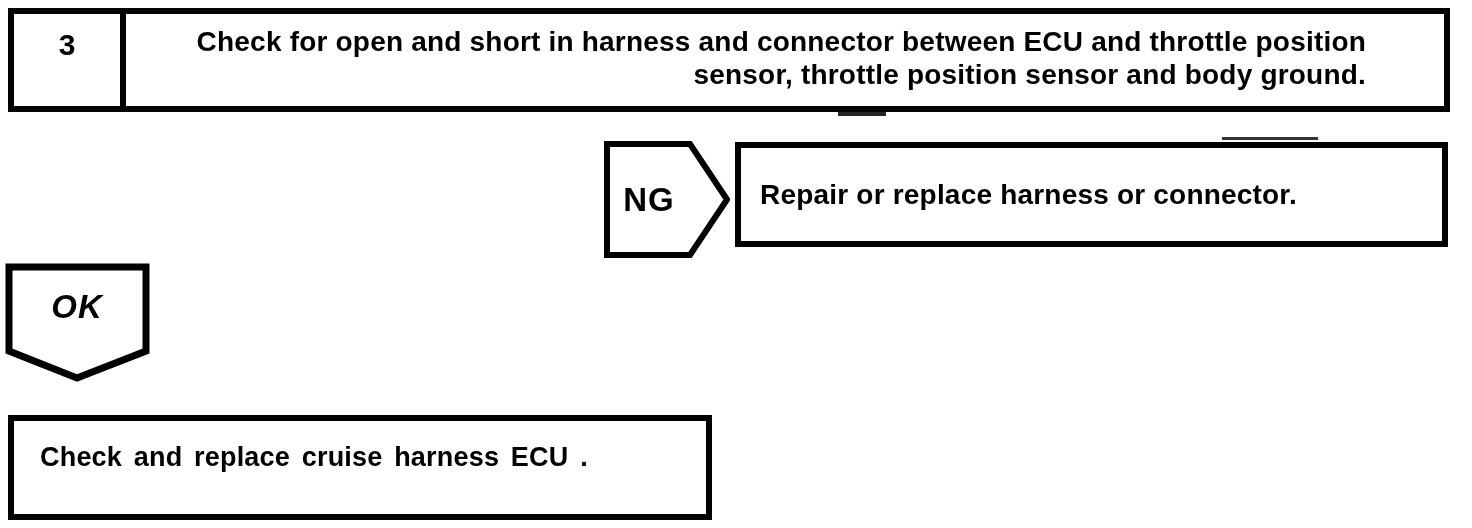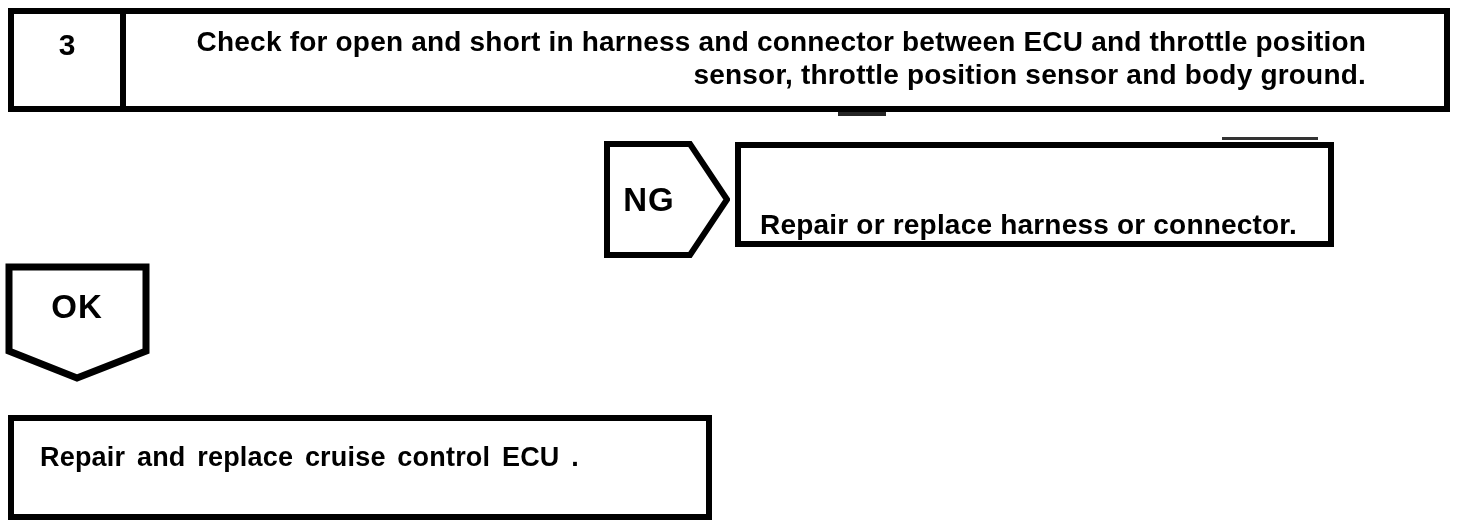--- a/index.html
+++ b/index.html
@@ -49,35 +49,35 @@
   .connector-label {
     position: absolute;
     font-size: 33px;
     letter-spacing: 1px;
   }
   .ng-connector { left: 604px; top: 141px; width: 126px; height: 117px; }
   .ng-connector .connector-label { left: 0; top: 0; width: 90px; height: 117px;
     display: flex; align-items: center; justify-content: center; }
   .ok-connector { left: 5px; top: 263px; width: 148px; height: 120px; }
   .ok-connector .connector-label { left: 0; top: 0; width: 144px; height: 88px;
-    display: flex; align-items: center; justify-content: center; }
+    display: flex; align-items: center; justify-content: center; font-style: italic; }
 
   
   .action-box {
     position: absolute;
     border: 6px solid #000000;
     background: #ffffff;
     font-size: 28px;
     letter-spacing: 0.2px;
   }
   .ng-action-box {
     left: 735px; top: 142px;
-    width: 599px; height: 105px;
+    width: 713px; height: 105px;
     display: flex;
-    align-items: flex-end;
+    align-items: center;
     padding-left: 19px;
   }
   .ok-action-box {
     left: 8px; top: 415px;
     width: 704px; height: 105px;
     padding: 21px 0 0 26px;
     font-size: 27px;
     word-spacing: 4px;
   }
 
@@ -109,20 +109,20 @@
   </div>
 
   <div class="connector ok-connector">
     <svg width="148" height="120" viewBox="0 0 148 120">
       <polygon points="4,4 141,4 141,88 72,115 4,88" fill="#ffffff" stroke="#000000" stroke-width="7" stroke-linejoin="miter"></polygon>
     </svg>
     <div class="connector-label">OK</div>
   </div>
 
   <div class="action-box ok-action-box">
-    <span>Repair and replace cruise control ECU .</span>
+    <span>Check and replace cruise harness ECU .</span>
   </div>
 
   <div class="scan-artifact artifact-1"></div>
   <div class="scan-artifact artifact-2"></div>
   <div class="scan-artifact artifact-3"></div>
 
 </div>
 
 </body></html>

